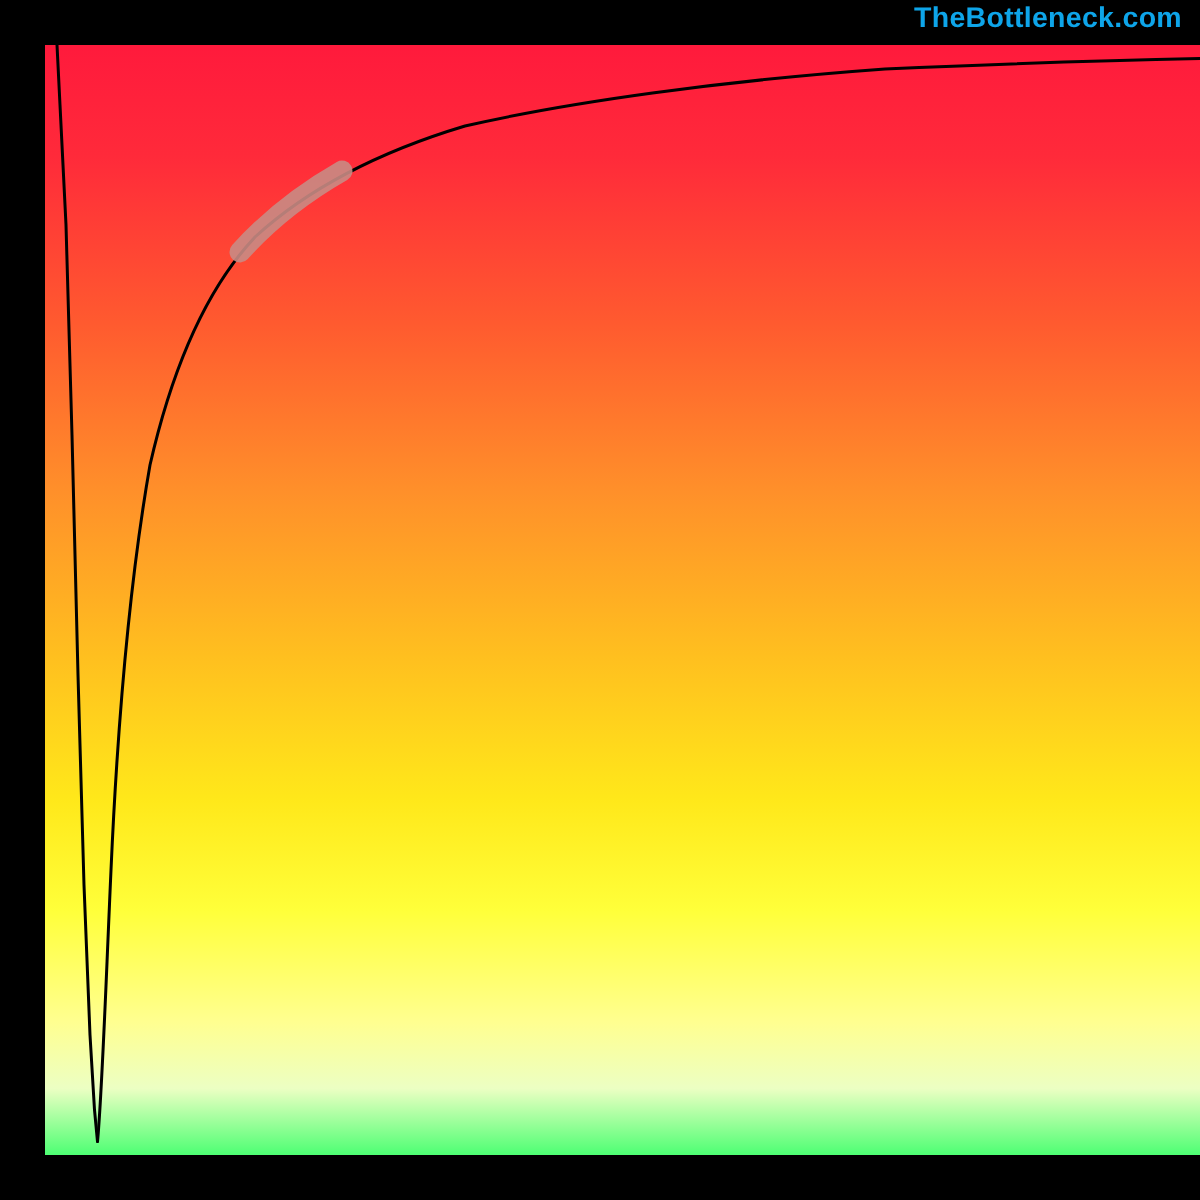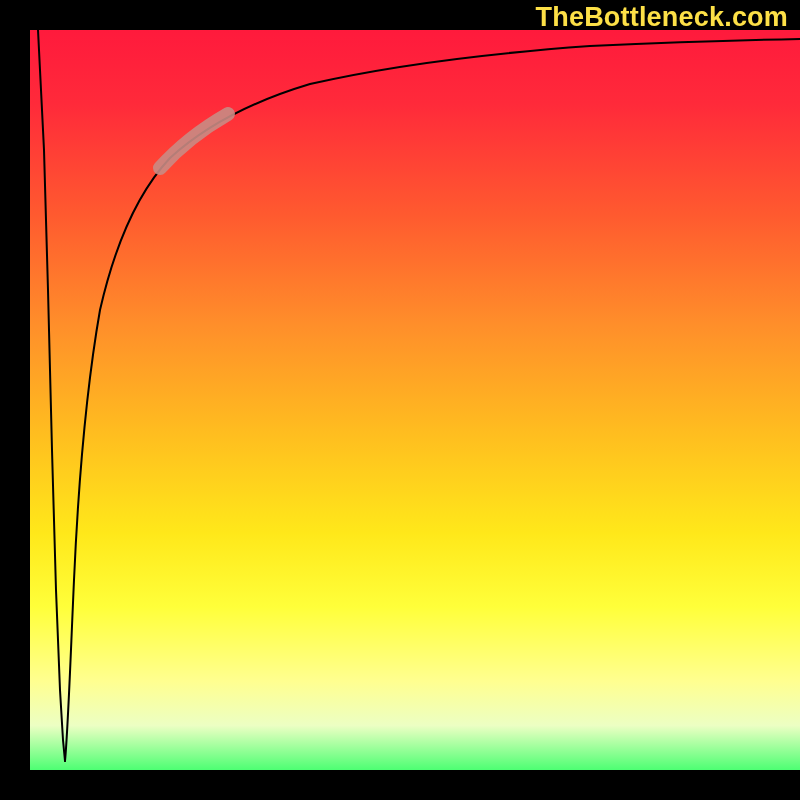--- a/index.html
+++ b/index.html
@@ -38,23 +38,23 @@
     );
   }
   .curve-svg {
     position: absolute;
     inset: 0;
   }
   .watermark {
     position: absolute;
     top: 2px;
     right: 12px;
-    font-size: 27px;
+    font-size: 19px;
     font-weight: 600;
-    color: #fde047;
+    color: #0ea5e9;
     letter-spacing: 0.2px;
     user-select: none;
   }
 </style>
 </head>
 <body>
 
 <div class="stage">
 
   <div class="watermark">TheBottleneck.com</div>

